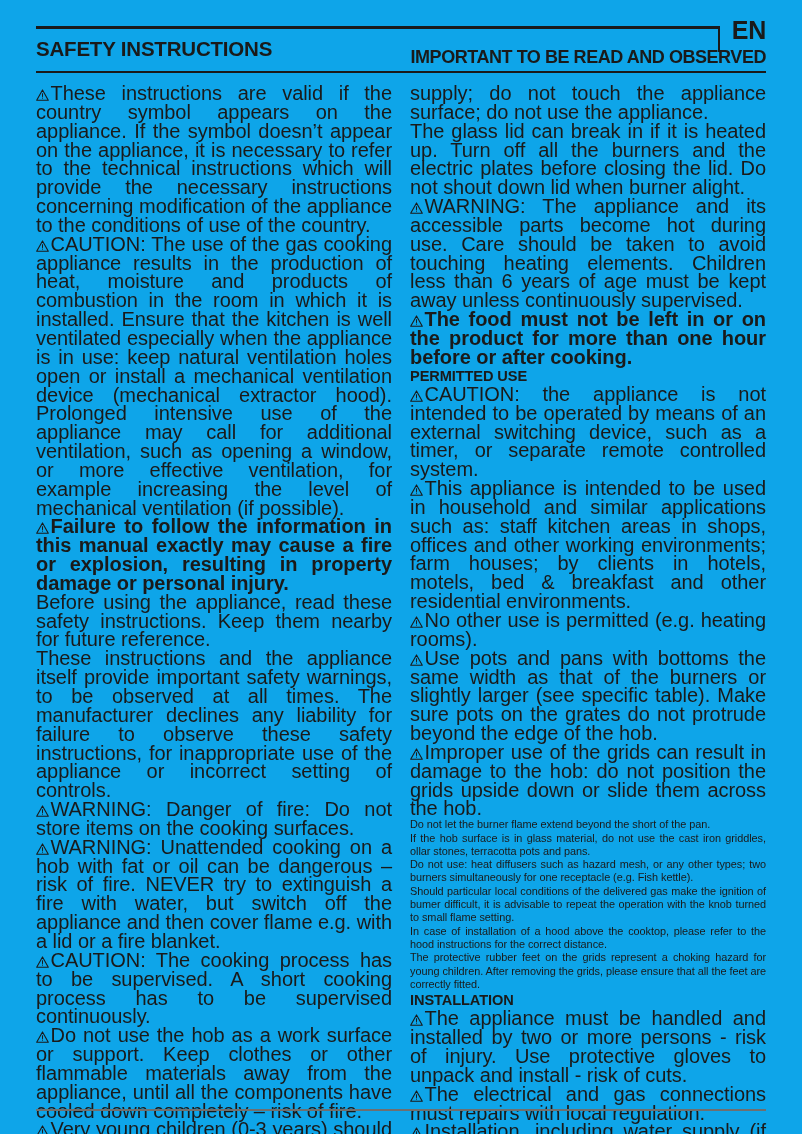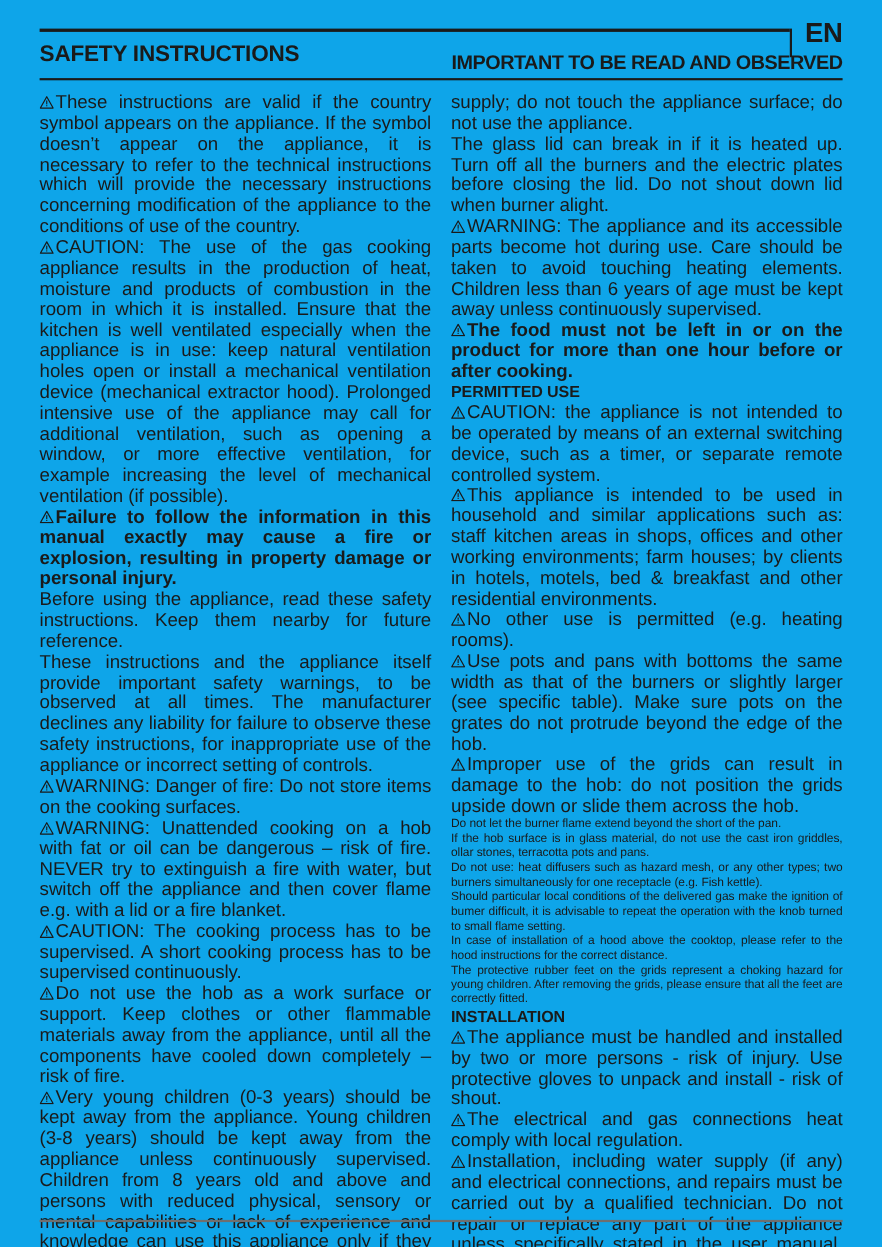--- a/index.html
+++ b/index.html
@@ -91,21 +91,21 @@
     width: 730px;
     display: flex;
     gap: 18px;
   }
   .col {
     width: 356px;
   }
 
   p.body {
     margin: 0;
-    font-size: 17px;
+    font-size: 20px;
     line-height: 18.85px;
     text-align: justify;
     text-justify: inter-word;
     -webkit-hyphens: none;
     hyphens: none;
     letter-spacing: -0.05px;
   }
 
   p.fine {
     margin: 0;
@@ -254,26 +254,26 @@
         <p class="fine"><span>If the hob surface is in glass material, do not use the cast iron griddles, ollar stones, terracotta pots and pans.</span></p>
         <p class="fine"><span>Do not use: heat diffusers such as hazard mesh, or any other types; two burners simultaneously for one receptacle (e.g. Fish kettle).</span></p>
         <p class="fine"><span>Should particular local conditions of the delivered gas make the ignition of bumer difficult, it is advisable to repeat the operation with the knob turned to small flame setting.</span></p>
         <p class="fine"><span>In case of installation of a hood above the cooktop, please refer to the hood instructions for the correct distance.</span></p>
         <p class="fine"><span>The protective rubber feet on the grids represent a choking hazard for young children. After removing the grids, please ensure that all the feet are correctly fitted.</span></p>
         <h2 class="section"><span>INSTALLATION</span></h2>
         <p class="body"><span class="warn"><svg width="13" height="12" viewBox="0 0 13 12" aria-hidden="true">
               <path d="M6.5 0.9 L12.3 11.2 L0.7 11.2 Z" fill="none" stroke="#1a1a1a" stroke-width="1.1" stroke-linejoin="round"></path>
               <rect x="6.0" y="4.3" width="1.0" height="3.6" fill="#1a1a1a"></rect>
               <rect x="6.0" y="8.6" width="1.0" height="1.0" fill="#1a1a1a"></rect>
-            </svg></span><span>The appliance must be handled and installed by two or more persons - risk of injury. Use protective gloves to unpack and install - risk of shout.</span></p>
-        <p class="body"><span class="warn"><svg width="13" height="12" viewBox="0 0 13 12" aria-hidden="true">
-              <path d="M6.5 0.9 L12.3 11.2 L0.7 11.2 Z" fill="none" stroke="#1a1a1a" stroke-width="1.1" stroke-linejoin="round"></path>
-              <rect x="6.0" y="4.3" width="1.0" height="3.6" fill="#1a1a1a"></rect>
-              <rect x="6.0" y="8.6" width="1.0" height="1.0" fill="#1a1a1a"></rect>
-            </svg></span><span>The electrical and gas connections heat comply with local regulation.</span></p>
+            </svg></span><span>The appliance must be handled and installed by two or more persons - risk of injury. Use protective gloves to unpack and install - risk of cuts.</span></p>
+        <p class="body"><span class="warn"><svg width="13" height="12" viewBox="0 0 13 12" aria-hidden="true">
+              <path d="M6.5 0.9 L12.3 11.2 L0.7 11.2 Z" fill="none" stroke="#1a1a1a" stroke-width="1.1" stroke-linejoin="round"></path>
+              <rect x="6.0" y="4.3" width="1.0" height="3.6" fill="#1a1a1a"></rect>
+              <rect x="6.0" y="8.6" width="1.0" height="1.0" fill="#1a1a1a"></rect>
+            </svg></span><span>The electrical and gas connections must repairs with local regulation.</span></p>
         <p class="body"><span class="warn"><svg width="13" height="12" viewBox="0 0 13 12" aria-hidden="true">
               <path d="M6.5 0.9 L12.3 11.2 L0.7 11.2 Z" fill="none" stroke="#1a1a1a" stroke-width="1.1" stroke-linejoin="round"></path>
               <rect x="6.0" y="4.3" width="1.0" height="3.6" fill="#1a1a1a"></rect>
               <rect x="6.0" y="8.6" width="1.0" height="1.0" fill="#1a1a1a"></rect>
             </svg></span><span>Installation, including water supply (if any) and electrical connections, and repairs must be carried out by a qualified technician. Do not repair or replace any part of the appliance unless specifically stated in the user manual. Keep children away from the installation site. After unpacking the appliance, make sure that it has not been damaged during transport. In the event of problems, contact the dealer or your nearest After-sales Service. Once installed, packaging waste (plastic, styrofoam parts etc.) must be stored out of reach of children - risk of suffocation. The appliance must be disconnected from</span></p>
       </div>
   </div>
 
   <div class="rule-foot"></div>
 

